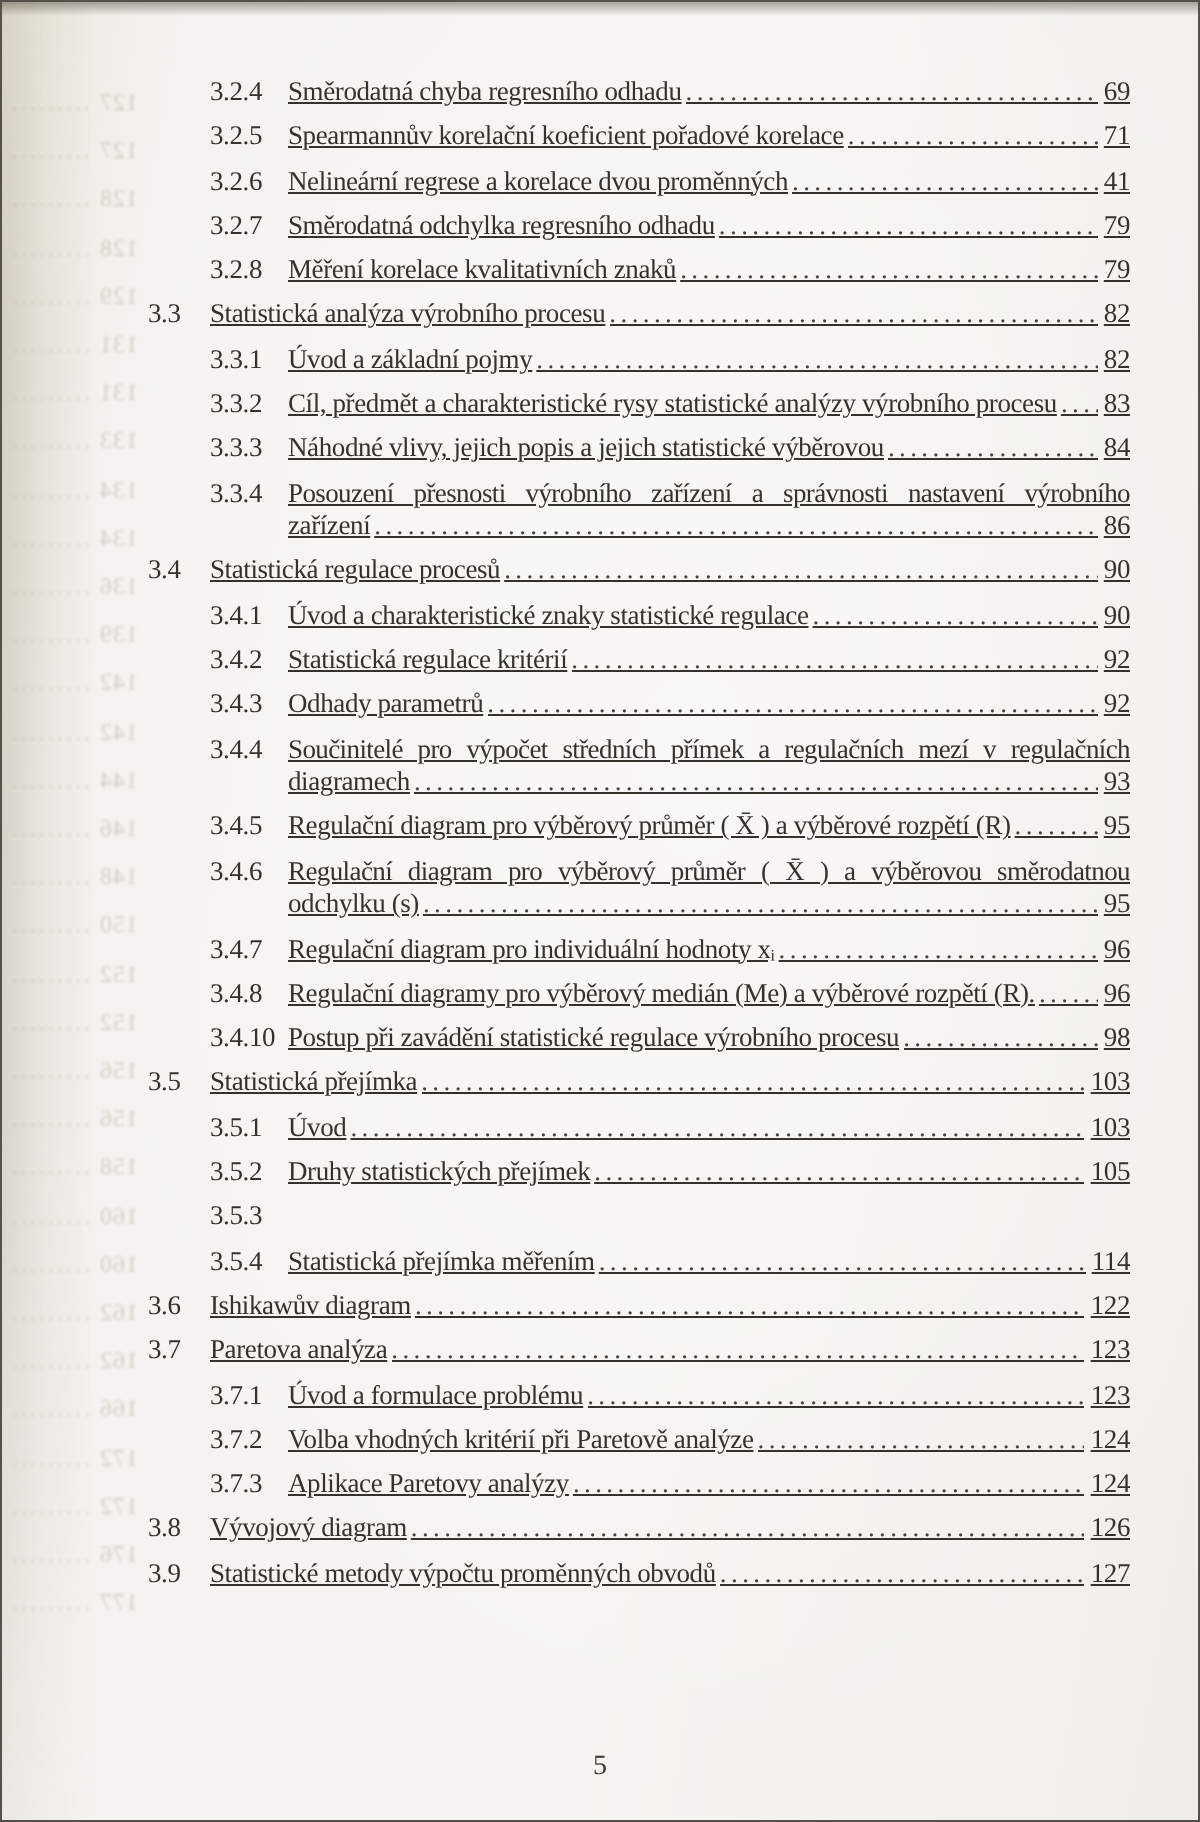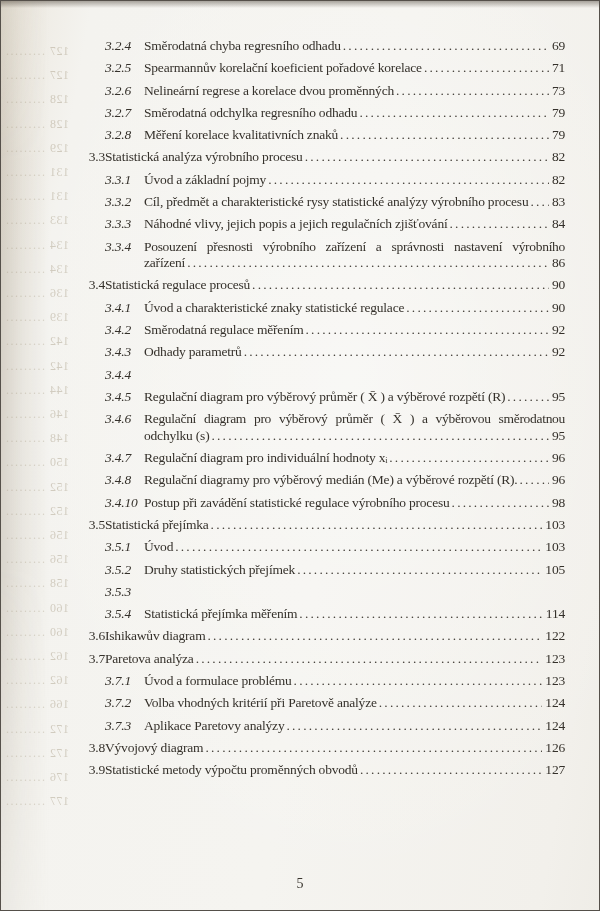--- a/index.html
+++ b/index.html
@@ -45,24 +45,24 @@
   .ghosts span::after { content:" ........."; letter-spacing:1.5px; opacity:0.8; }
 
   .toc {
     position:absolute; top:0; left:0; right:0;
     padding:37px 34px 0 73px;
     font-size:13.5px; line-height:15px;
     letter-spacing:-0.2px;
   }
   .entry { display:flex; margin-bottom:7.3px; }
   .num { flex:none; white-space:nowrap; }
-  .lvl2 .num { width:31px;text-align:right; }
+  .lvl2 .num { width:31px; }
   .lvl3 { padding-left:31px; }
-  .lvl3 .num { width:39px;font-style:italic; }
-  .body { flex:1; min-width:0; }
+  .lvl3 .num { width:39px; }
+  .body { flex:1; min-width:0;text-decoration:underline; }
   .line { display:flex; align-items:baseline; }
   .txt { white-space:nowrap; }
   .dots { flex:1; min-width:6px; overflow:hidden; white-space:nowrap; margin:0 3px 0 2px; }
   .dots::after {
     content:"..........................................................................................................................................................................................................................";
     letter-spacing:2.2px; color:#45403a;
   }
   .pg { flex:none; }
   .jline { text-align:justify; text-align-last:justify; margin-bottom:1.5px; letter-spacing:-0.3px; }
 
@@ -135,21 +135,21 @@
       </div>
     </div>
   </div>
 
   <div class="entry lvl3">
     <span class="num">3.2.6</span>
     <div class="body">
       <div class="line">
         <span class="txt">Nelineární regrese a korelace dvou proměnných</span>
         <span class="dots"></span>
-        <span class="pg">73</span>
+        <span class="pg">41</span>
       </div>
     </div>
   </div>
 
   <div class="entry lvl3">
     <span class="num">3.2.7</span>
     <div class="body">
       <div class="line">
         <span class="txt">Směrodatná odchylka regresního odhadu</span>
         <span class="dots"></span>
@@ -199,21 +199,21 @@
         <span class="dots"></span>
         <span class="pg">83</span>
       </div>
     </div>
   </div>
 
   <div class="entry lvl3">
     <span class="num">3.3.3</span>
     <div class="body">
       <div class="line">
-        <span class="txt">Náhodné vlivy, jejich popis a jejich regulačních zjišťování</span>
+        <span class="txt">Náhodné vlivy, jejich popis a jejich statistické výběrovou</span>
         <span class="dots"></span>
         <span class="pg">84</span>
       </div>
     </div>
   </div>
 
   <div class="entry lvl3">
     <span class="num">3.3.4</span>
     <div class="body">
           <div class="jline">Posouzení přesnosti výrobního zařízení a správnosti nastavení výrobního</div>
@@ -244,40 +244,48 @@
         <span class="dots"></span>
         <span class="pg">90</span>
       </div>
     </div>
   </div>
 
   <div class="entry lvl3">
     <span class="num">3.4.2</span>
     <div class="body">
       <div class="line">
-        <span class="txt">Směrodatná regulace měřením</span>
+        <span class="txt">Statistická regulace kritérií</span>
         <span class="dots"></span>
         <span class="pg">92</span>
       </div>
     </div>
   </div>
 
   <div class="entry lvl3">
     <span class="num">3.4.3</span>
     <div class="body">
       <div class="line">
         <span class="txt">Odhady parametrů</span>
         <span class="dots"></span>
         <span class="pg">92</span>
       </div>
     </div>
   </div>
 
   <div class="entry lvl3">
     <span class="num">3.4.4</span>
+    <div class="body">
+          <div class="jline">Součinitelé pro výpočet středních přímek a regulačních mezí v regulačních</div>
+      <div class="line">
+        <span class="txt">diagramech</span>
+        <span class="dots"></span>
+        <span class="pg">93</span>
+      </div>
+    </div>
   </div>
 
   <div class="entry lvl3">
     <span class="num">3.4.5</span>
     <div class="body">
       <div class="line">
         <span class="txt">Regulační diagram pro výběrový průměr ( X̄ ) a výběrové rozpětí (R)</span>
         <span class="dots"></span>
         <span class="pg">95</span>
       </div>

